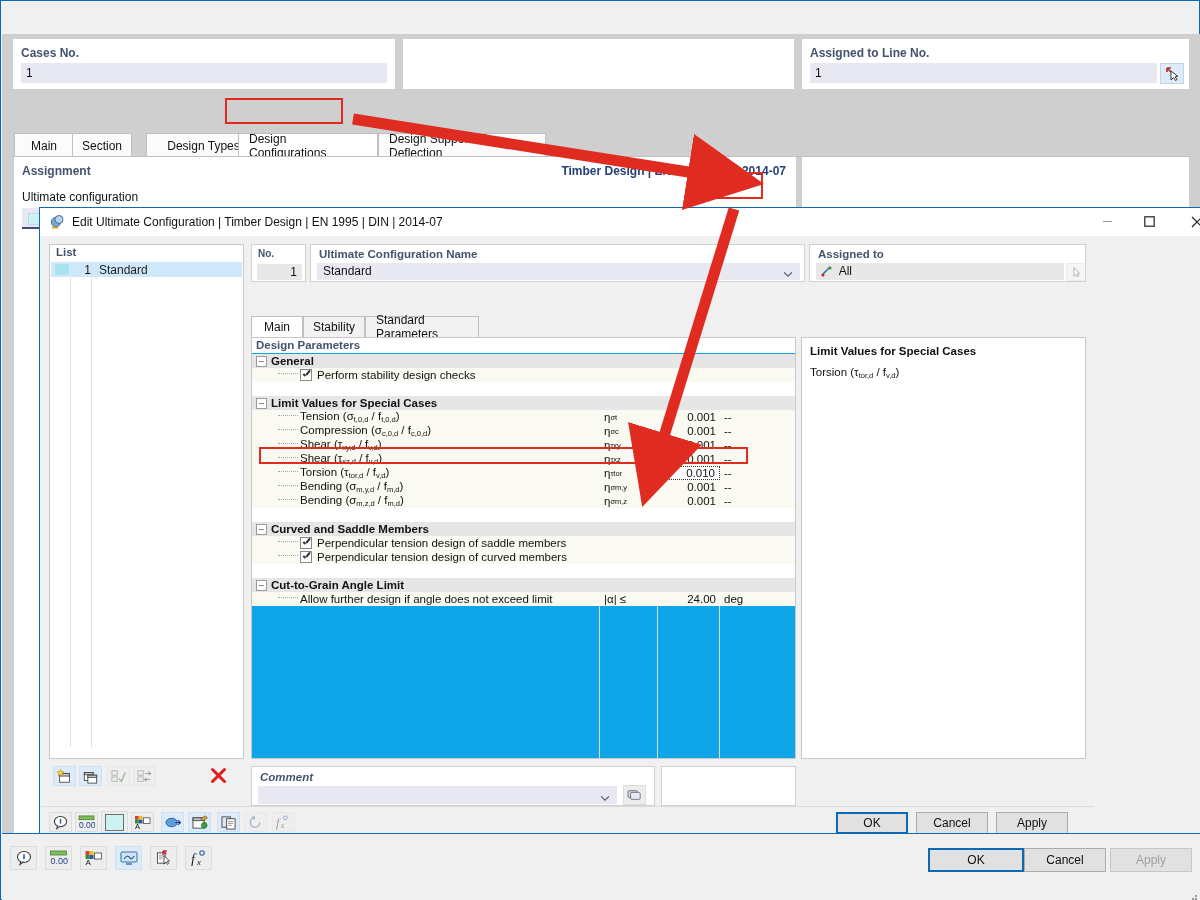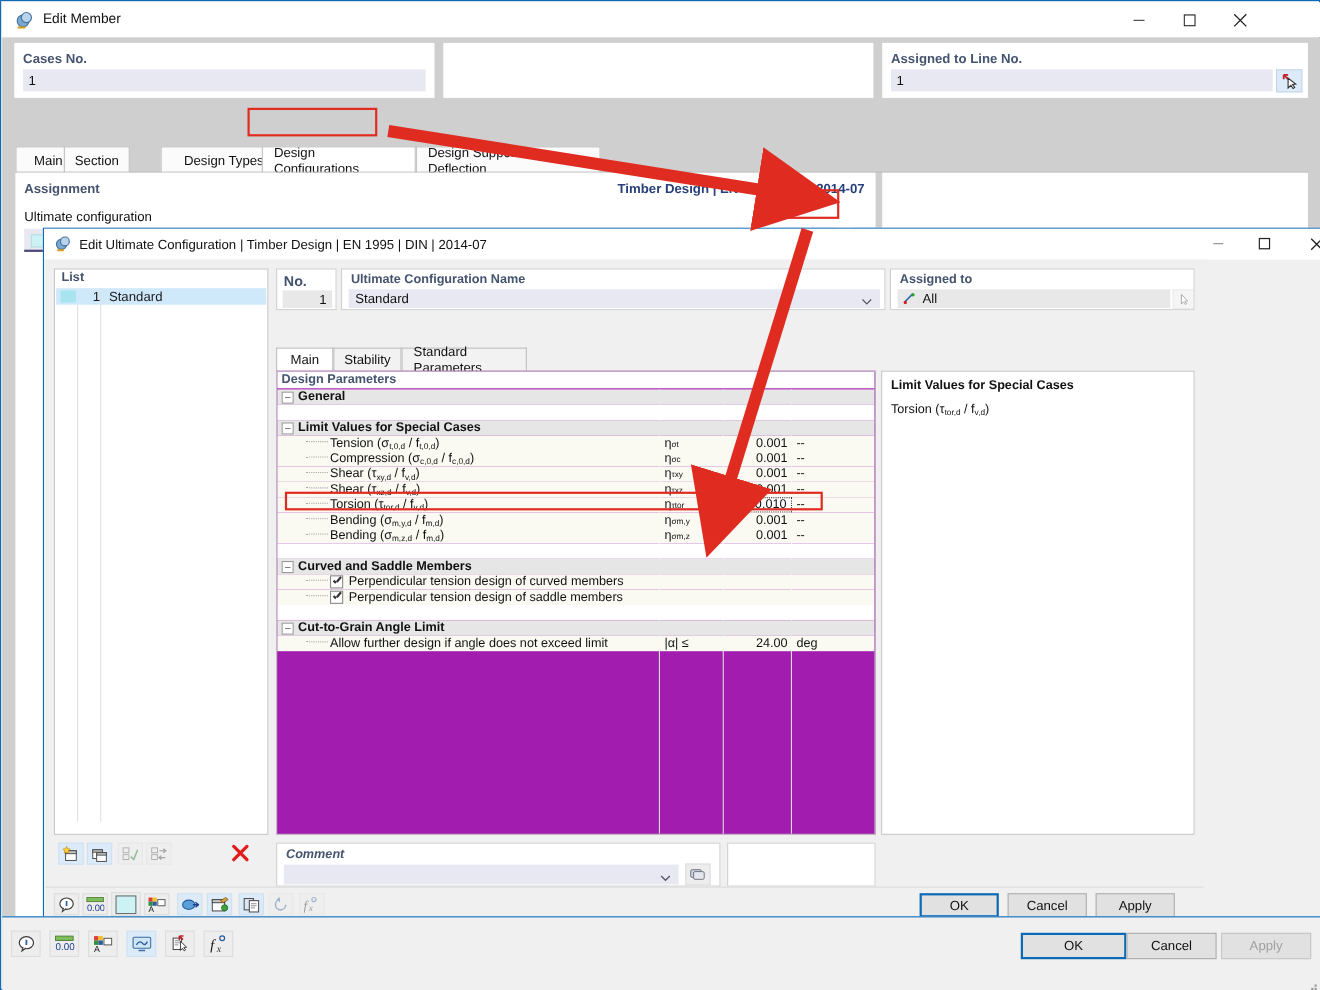--- a/index.html
+++ b/index.html
@@ -61,21 +61,21 @@
   .listbox{position:absolute;background:#ffffff;border:1px solid #c8c8c8;box-sizing:border-box;}
   .lb-head{position:absolute;left:0;top:0;height:16px;width:100%;font-size:11.5px;color:#44536e;font-weight:bold;padding:1px 6px;box-sizing:border-box;}
   .lb-row{position:absolute;left:1px;height:15px;width:calc(100% - 2px);display:flex;align-items:center;font-size:12px;}
   .lb-row.sel{background:#cfe8fa;}
   .lb-sw{width:14px;height:11px;background:#a8e4ef;margin:0 6px 0 4px;}
   .lb-no{width:16px;text-align:right;margin-right:8px;}
 
   .grpbox{position:absolute;background:#ffffff;border:1px solid #d0d0d0;box-sizing:border-box;}
 
   
-  .tg{position:absolute;background:#a21caf;border:1px solid #c8c8c8;box-sizing:border-box;overflow:hidden;}
+  .tg{position:absolute;background:#0ea5e9;border:1px solid #c8c8c8;box-sizing:border-box;overflow:hidden;}
   .tg-head{position:absolute;left:0;top:0;width:100%;height:15px;background:#ffffff;font-size:11.5px;color:#44536e;font-weight:bold;padding:1px 0 0 4px;box-sizing:border-box;}
   .tg-rows{position:absolute;left:0;top:16px;width:100%;}
   .trow{position:relative;height:14px;font-size:11.5px;color:#111;}
   .trow.group{background:#e6e6e6;font-weight:bold;}
   .trow.alt{background:#fafaf2;}
   .trow.white{background:#ffffff;}
   .trow .c-label{position:absolute;left:0;top:0;height:14px;display:flex;align-items:center;}
   .trow .c-sym{position:absolute;left:348px;top:0;width:58px;height:14px;display:flex;align-items:center;padding-left:4px;box-sizing:border-box;}
   .trow .c-val{position:absolute;left:406px;top:0;width:62px;height:14px;display:flex;align-items:center;justify-content:flex-end;padding-right:4px;box-sizing:border-box;}
   .trow .c-unit{position:absolute;left:468px;top:0;width:60px;height:14px;display:flex;align-items:center;padding-left:4px;box-sizing:border-box;}
@@ -104,46 +104,20 @@
   .anno{position:absolute;left:0;top:0;width:1200px;height:900px;pointer-events:none;}
   .hl{position:absolute;border:2px solid #e02b20;box-sizing:border-box;}
 
   .gripper{position:absolute;width:10px;height:10px;}
 </style>
 </head>
 <body>
 
 <div class="app">
 
-  <div class="titlebar">
-    <span class="tb-icon">
-      <svg width="17" height="17" viewBox="0 0 17 17">
-        <circle cx="7" cy="9" r="5.4" fill="#7aa8d0" stroke="#3f6f9c" stroke-width="1"></circle>
-        <circle cx="10" cy="6" r="4.6" fill="#b9d4ea" stroke="#3f6f9c" stroke-width="1"></circle>
-        <path d="M2 15 L9 15" stroke="#d4a018" stroke-width="2"></path>
-      </svg>
-    </span>
-    <span class="tb-text">Edit Member</span>
-
-    <div class="wbtn wb-min">
-      <svg width="11" height="11" viewBox="0 0 11 11">
-          <path d="M0.5 5.5 H10.5" stroke="#555" stroke-width="1"></path>
-        </svg>
-    </div>
-    <div class="wbtn wb-max">
-      <svg width="11" height="11" viewBox="0 0 11 11">
-          <rect x="0.5" y="0.5" width="10" height="10" fill="none" stroke="#222" stroke-width="1.2"></rect>
-        </svg>
-    </div>
-    <div class="wbtn wb-close">
-      <svg width="13" height="13" viewBox="0 0 13 13">
-          <path d="M1 1 L12 12 M12 1 L1 12" stroke="#222" stroke-width="1.2"></path>
-        </svg>
-    </div>
-  </div>
 
   <div class="mainbody">
 
     <div class="field-panel" style="left:11px;top:5px;width:382px;height:50px;">
       <span class="field-label" style="left:8px;top:7px;">Cases No.</span>
       <div class="field-input" style="left:8px;top:24px;width:366px;height:20px;line-height:16px;">1</div>
     </div>
 
     <div class="field-panel" style="left:401px;top:5px;width:391px;height:50px;"></div>
 
@@ -156,21 +130,21 @@
           <path d="M2.5 2.5 L6 6" stroke="#c0202a" stroke-width="1.6"></path>
           <path d="M6 5 L6 14 L8.5 11.5 L10.5 14.5 L12 13.5 L10 10.8 L13 10.5 Z" fill="#fff" stroke="#333" stroke-width="1"></path>
         </svg>
       </div>
     </div>
 
     <div class="tabstrip">
       <div class="tab" style="left:0px;width:60px;">
           <span>Main</span>
         </div>
-      <div class="tab" style="left:44px;width:60px;align-items:center;">
+      <div class="tab" style="left:58px;width:60px;align-items:center;">
           <span>Section</span>
         </div>
       <div class="tab" style="left:132px;width:115px;">
           <span>Design Types</span>
         </div>
       <div class="tab sel" style="left:224px;width:140px;">
           <span>Design Configurations</span>
         </div>
       <div class="tab" style="left:364px;width:168px;">
           <span>Design Supports &amp; Deflection</span>
@@ -290,21 +264,21 @@
           <path d="M15 12 H9 M11 10 L8.5 12 L11 14" fill="none" stroke="#444" stroke-width="1.2"></path>
         </svg>
       </div>
       <div class="toolbtn none" style="left:165px;top:528px;width:24px;height:22px;">
         <svg width="17" height="17" viewBox="0 0 17 17">
           <path d="M2.5 2.5 L14.5 14.5 M14.5 2.5 L2.5 14.5" stroke="#e21b1b" stroke-width="3" stroke-linecap="round"></path>
         </svg>
       </div>
 
       <div class="grpbox" style="left:210px;top:8px;width:55px;height:38px;">
-        <span class="field-label" style="left:6px;top:3px;font-size:13px;">No.</span>
+        <span class="field-label" style="left:6px;top:3px;font-size:10px;">No.</span>
         <div class="field-input plain" style="left:5px;top:19px;width:45px;height:16px;text-align:right;line-height:12px;">1</div>
       </div>
 
       <div class="grpbox" style="left:269px;top:8px;width:495px;height:38px;">
         <span class="field-label" style="left:8px;top:3px;font-size:11.5px;">Ultimate Configuration Name</span>
         <div class="combo" style="left:6px;top:18px;width:483px;height:17px;border-bottom:none;">
           <span class="ctext" style="left:6px;top:1px;">Standard</span>
           <span class="carrow" style="top:4px;">
             <svg width="10" height="7" viewBox="0 0 11 8">
                 <path d="M1 1.5 L5.5 6 L10 1.5" fill="none" stroke="#55566e" stroke-width="1.3"></path>
@@ -350,20 +324,27 @@
         <div class="vsep" style="left:405px;height:406px;"></div>
         <div class="vsep" style="left:467px;height:406px;"></div>
         <div class="tg-rows">
 
           <div class="trow group">
             <span class="c-label" style="left:4px;">
                 <span class="expander">–</span>
                 <span>General</span>
               </span>
           </div>
+          <div class="trow alt">
+            <span class="c-label" style="left:18px;">
+                <span class="dots"></span>
+                <span class="cbx"></span>
+                <span>Perform stability design checks</span>
+              </span>
+          </div>
           <div class="trow white"></div>
 
           <div class="trow group">
             <span class="c-label" style="left:4px;">
                 <span class="expander">–</span>
                 <span>Limit Values for Special Cases</span>
               </span>
           </div>
 
           <div class="trow alt">
@@ -435,28 +416,28 @@
           <div class="trow group">
             <span class="c-label" style="left:4px;">
                 <span class="expander">–</span>
                 <span>Curved and Saddle Members</span>
               </span>
           </div>
           <div class="trow alt">
             <span class="c-label" style="left:18px;">
                 <span class="dots"></span>
                 <span class="cbx"></span>
+                <span>Perpendicular tension design of saddle members</span>
+              </span>
+          </div>
+          <div class="trow alt">
+            <span class="c-label" style="left:18px;">
+                <span class="dots"></span>
+                <span class="cbx"></span>
                 <span>Perpendicular tension design of curved members</span>
-              </span>
-          </div>
-          <div class="trow alt">
-            <span class="c-label" style="left:18px;">
-                <span class="dots"></span>
-                <span class="cbx"></span>
-                <span>Perpendicular tension design of saddle members</span>
               </span>
           </div>
           <div class="trow white"></div>
 
           <div class="trow group">
             <span class="c-label" style="left:4px;">
                 <span class="expander">–</span>
                 <span>Cut-to-Grain Angle Limit</span>
               </span>
           </div>

